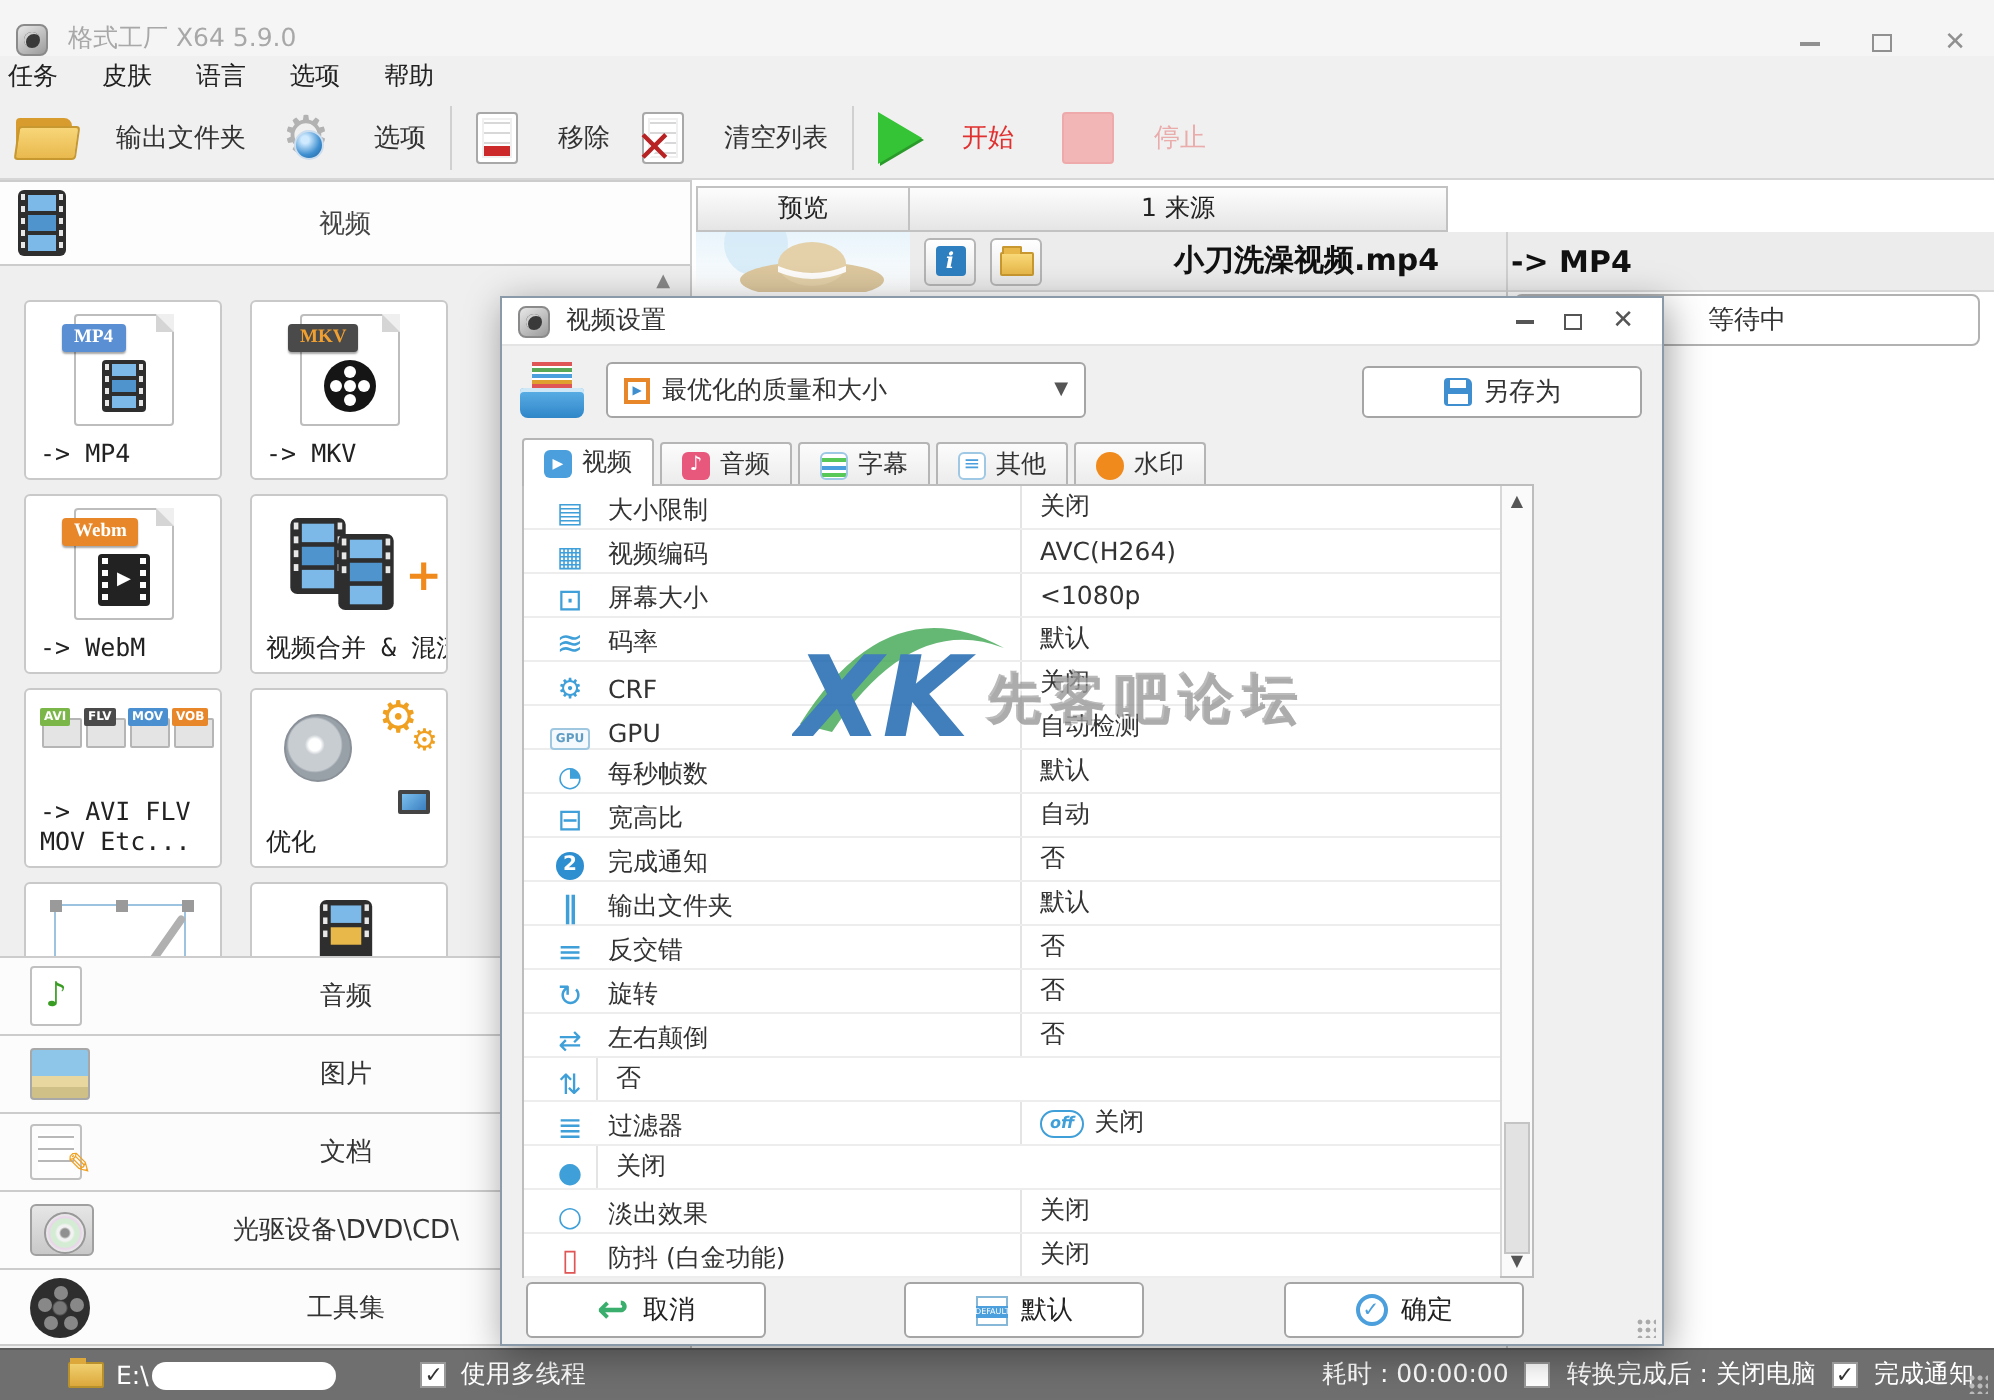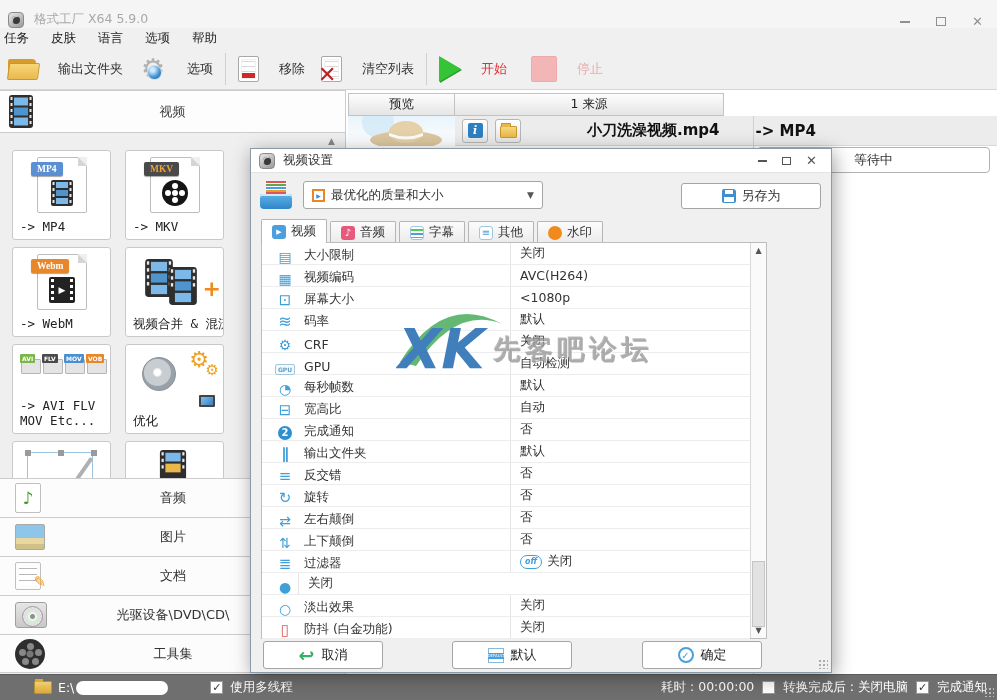--- a/index.html
+++ b/index.html
@@ -597,21 +597,20 @@
           <span class="s-icon" data-glyph="fliph"></span>
           <span class="s-label">左右颠倒</span>
           <span class="s-value">
 
             <span>否</span>
           </span>
         </div>
 
         <div class="srow">
           <span class="s-icon" data-glyph="flipv"></span>
-          <span class="s-label">上下颠倒</span>
           <span class="s-value">
 
             <span>否</span>
           </span>
         </div>
 
         <div class="srow">
           <span class="s-icon" data-glyph="filter"></span>
           <span class="s-label">过滤器</span>
           <span class="s-value">

